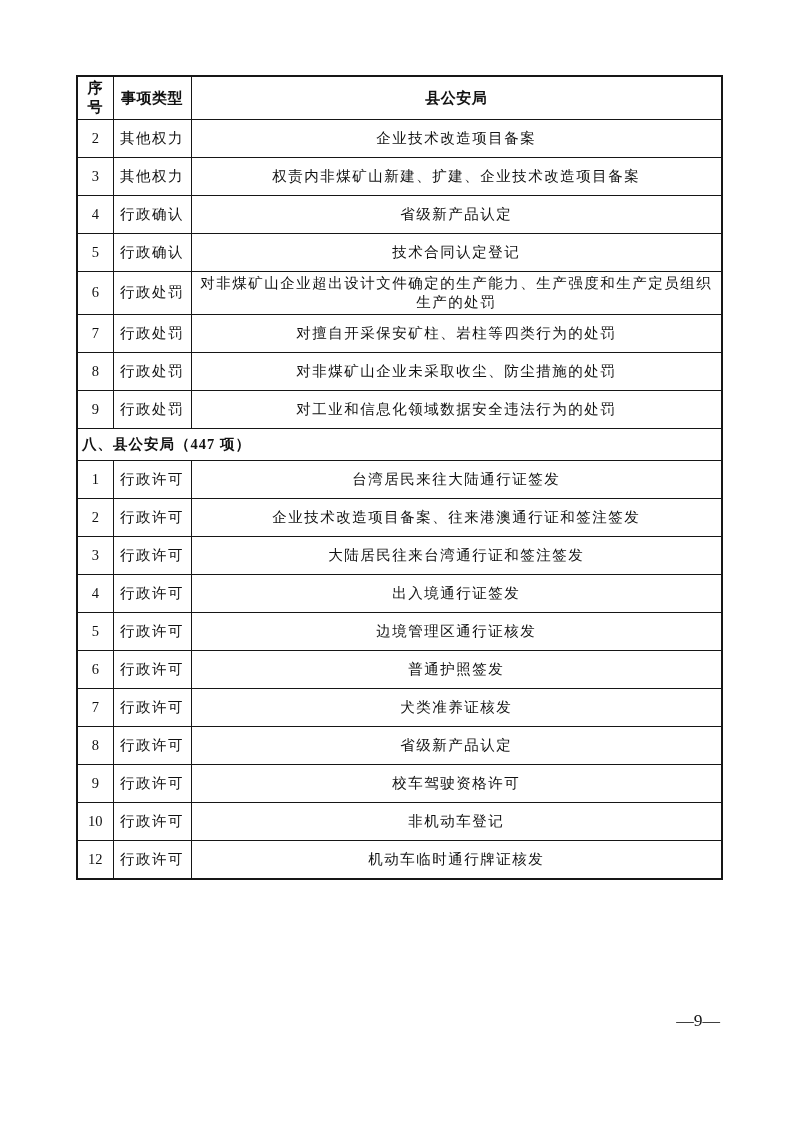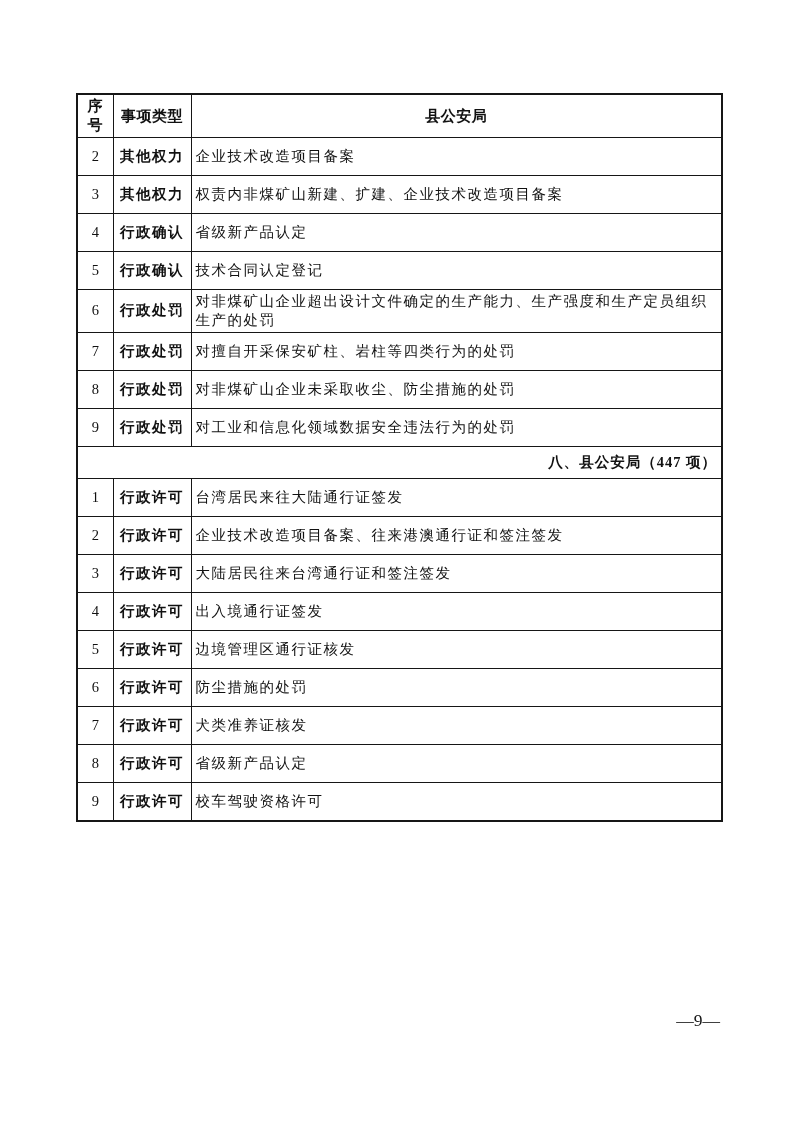--- a/index.html
+++ b/index.html
@@ -17,21 +17,21 @@
   }
   .sheet {
     position: absolute;
     left: 0; top: 0;
     width: 793px; height: 1122px;
     background: #ffffff;
   }
   table.items-table {
     position: absolute;
     left: 76px;
-    top: 93px;
+    top: 75px;
     width: 645px;
     border-collapse: collapse;
     table-layout: fixed;
     border: 2.5px solid #161616;
     padding-left: 36px;
   }
   .items-table th,
   .items-table td {
     border: 1.7px solid #161616;
     padding: 2px 4px;
@@ -50,31 +50,30 @@
     height: 33px;
   }
   .cell-no {
     text-align: center;
     letter-spacing: 0;
     font-size: 15px;
   }
   .cell-type {
     text-align: center;
     letter-spacing: 1.5px;
-    font-weight: bold;
   }
   .cell-name {
-    text-align: left;
+    text-align: center;
     padding-left: 6px;
     padding-right: 8px;
     letter-spacing: 1.5px;
     line-height: 1.3;
   }
   .cell-section {
-    text-align: right;
+    text-align: left;
     font-weight: bold;
     font-size: 15px;
     height: 27px !important;
     letter-spacing: 1px;
   }
   .page-number {
     position: absolute;
     top: 1010px;
     right: 73px;
     font-size: 17.5px;
@@ -179,42 +178,52 @@
 
   <tr>
     <td class="cell-no">5</td>
     <td class="cell-type">行政许可</td>
     <td class="cell-name">边境管理区通行证核发</td>
   </tr>
 
   <tr>
     <td class="cell-no">6</td>
     <td class="cell-type">行政许可</td>
-    <td class="cell-name">防尘措施的处罚</td>
+    <td class="cell-name">普通护照签发</td>
   </tr>
 
   <tr>
     <td class="cell-no">7</td>
     <td class="cell-type">行政许可</td>
     <td class="cell-name">犬类准养证核发</td>
   </tr>
 
   <tr>
     <td class="cell-no">8</td>
     <td class="cell-type">行政许可</td>
     <td class="cell-name">省级新产品认定</td>
   </tr>
 
   <tr>
     <td class="cell-no">9</td>
     <td class="cell-type">行政许可</td>
     <td class="cell-name">校车驾驶资格许可</td>
   </tr>
 
-
-
+  <tr>
+    <td class="cell-no">10</td>
+    <td class="cell-type">行政许可</td>
+    <td class="cell-name">非机动车登记</td>
+  </tr>
+
+
+  <tr>
+    <td class="cell-no">12</td>
+    <td class="cell-type">行政许可</td>
+    <td class="cell-name">机动车临时通行牌证核发</td>
+  </tr>
 
 </tbody>
   </table>
 
   <div class="page-number">—9—</div>
 
 </div>
 
 </body></html>

